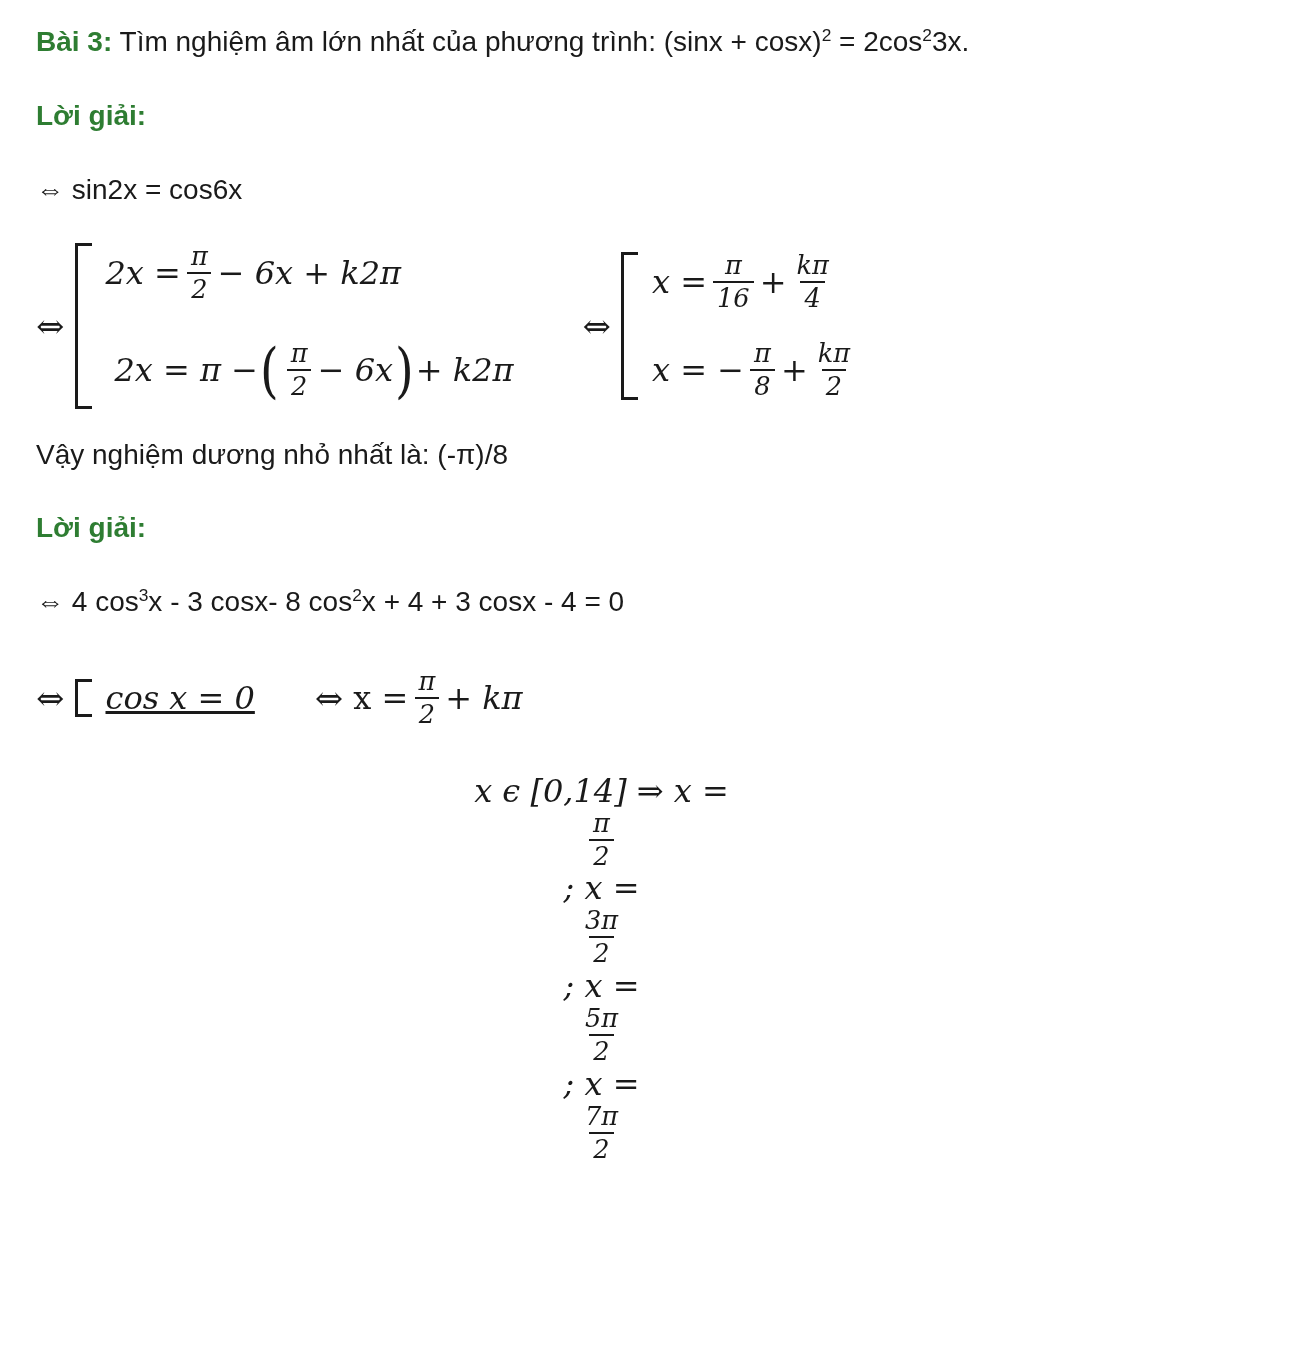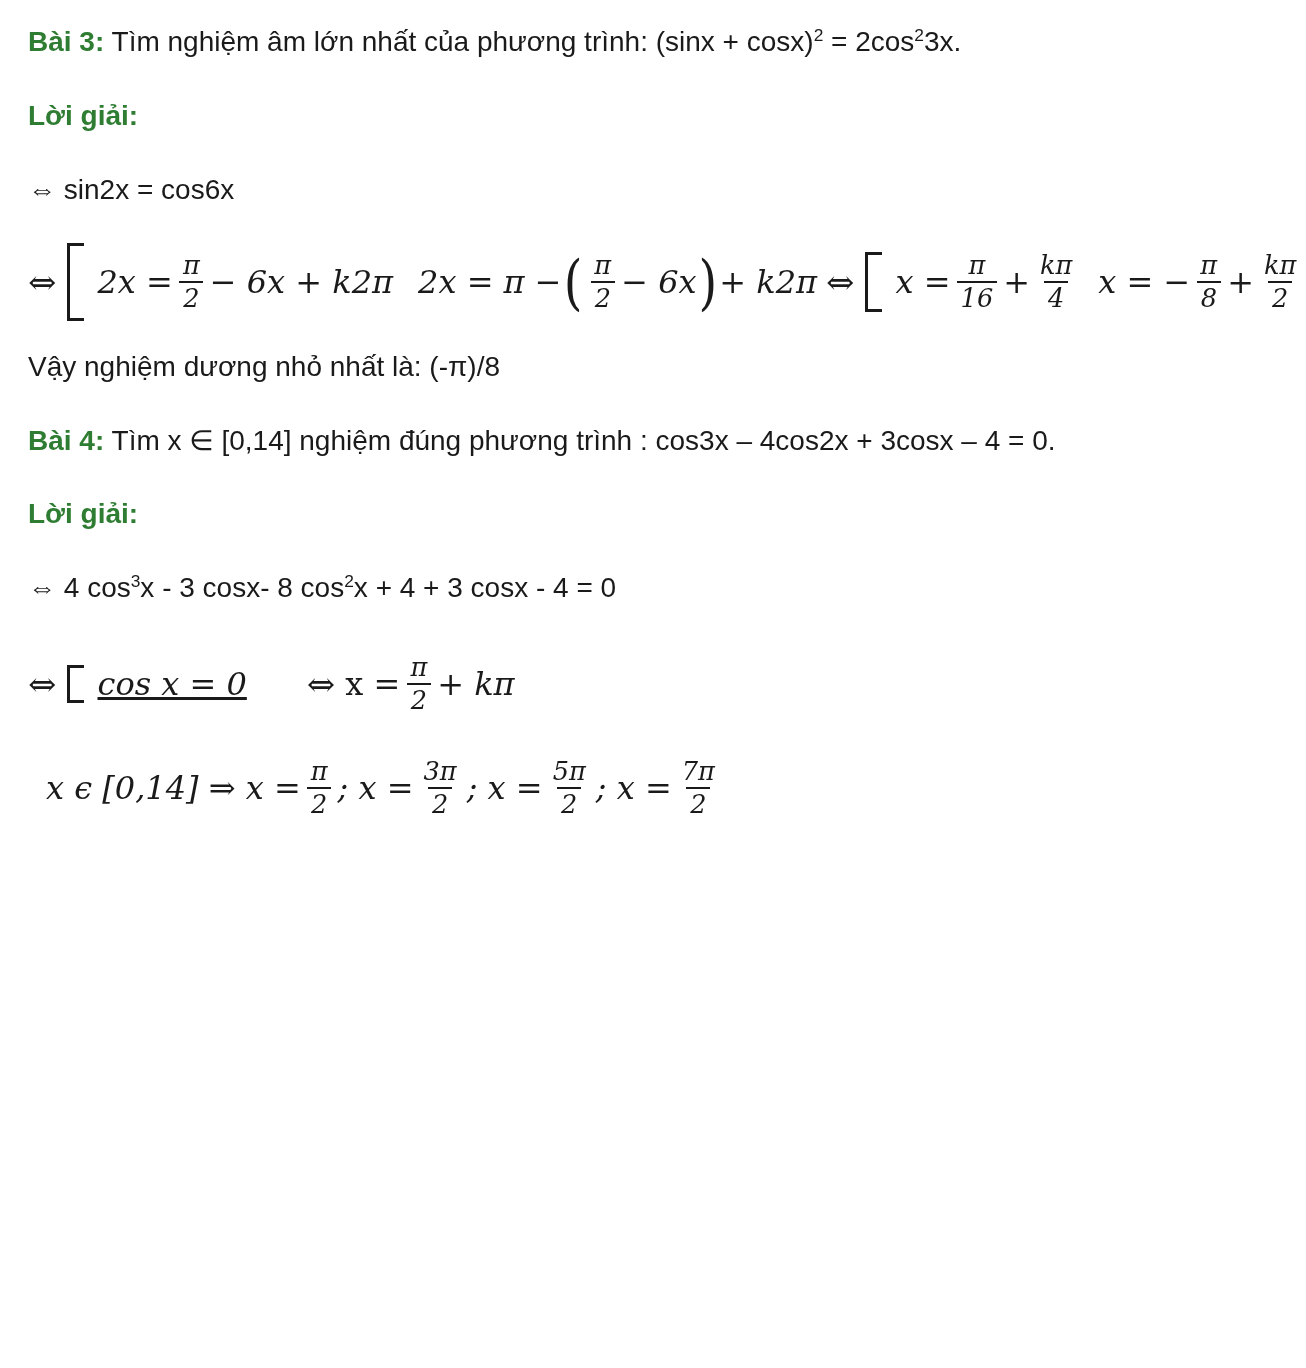--- a/index.html
+++ b/index.html
@@ -7,21 +7,21 @@
     padding: 0;
     background: #ffffff;
   }
   body {
     width: 1306px;
     min-height: 1368px;
     font-family: "Liberation Sans", sans-serif;
     color: #1a1a1a;
   }
   .page {
-    padding: 22px 28px 10px 28px;
+    padding: 22px 28px 10px 36px;
     box-sizing: border-box;
     width: 1195px;
   }
   .para {
     font-size: 28px;
     line-height: 1.42;
     margin: 0 0 34px 0;
   }
   .label {
     color: #2e7d32;
@@ -52,23 +52,23 @@
   .bracket {
     display: inline-block;
     border-left: 3px solid #1a1a1a;
     border-top: 3px solid #1a1a1a;
     border-bottom: 3px solid #1a1a1a;
     width: 14px;
     align-self: stretch;
   }
   .sysrows {
     display: flex;
-    flex-direction: row;
+    flex-direction: column;
     justify-content: center;
-    gap: 16px;
+    gap: 28px;
     padding-left: 14px;
   }
   .row {
     display: flex;
     align-items: center;
     white-space: nowrap;
   }
   .frac {
     display: inline-flex;
     flex-direction: column;
@@ -193,23 +193,20 @@
             </div>
           </div>
         </div>
       </div>
 
     </div>
   </div>
 
   <p class="para">Vậy nghiệm dương nhỏ nhất là: (-π)/8</p>
 
-  <p class="para">
-    <span class="label">Bài 4:</span><span> Tìm x ∈ [0,14] nghiệm đúng phương trình : cos3x – 4cos2x + 3cosx – 4 = 0.</span>
-  </p>
 
   <p class="para">
     <span class="label">Lời giải:</span>
   </p>
 
 
   <p class="para">
     <span>⇔ 4 cos</span><sup>3</sup><span>x - 3 cosx- 8 cos</span><sup>2</sup><span>x + 4 + 3 cosx - 4 = 0</span>
   </p>
 
@@ -233,21 +230,21 @@
         <span class="frac">
           <span class="num">π</span>
           <span class="den">2</span>
         </span>
         <span>+ kπ</span>
       </div>
     </div>
   </div>
 
   <div class="block-math3">
-    <div class="mathline" style="margin:18px;">
+    <div class="mathline" style="margin:6px;flex-direction:column;">
       <span>x ϵ [0,14] ⇒ x =</span>
       <span class="frac">
         <span class="num">π</span>
         <span class="den">2</span>
       </span>
       <span>; x =</span>
       <span class="frac">
         <span class="num">3π</span>
         <span class="den">2</span>
       </span>

